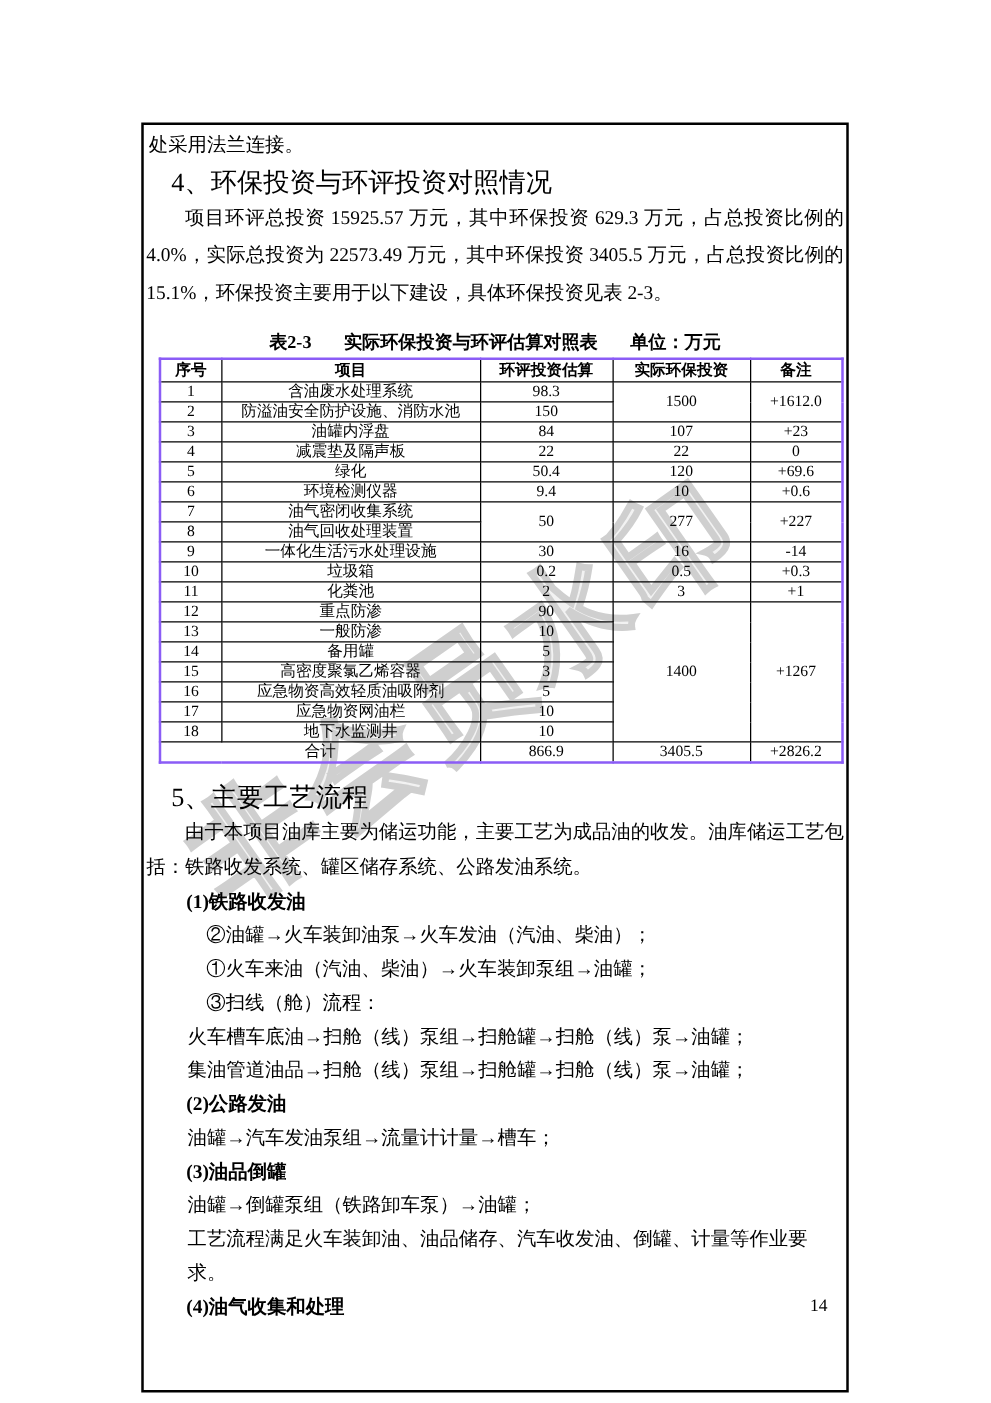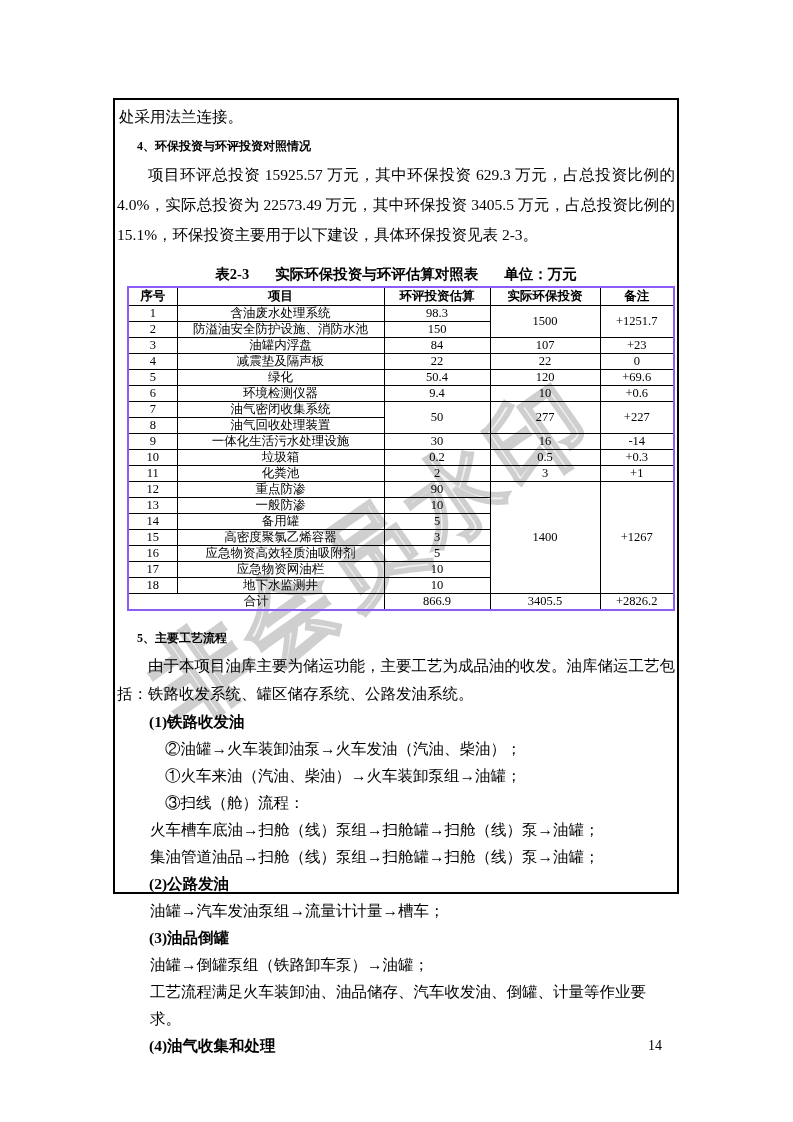--- a/index.html
+++ b/index.html
@@ -15,28 +15,28 @@
   .watermark {
     position:absolute; left:165px; top:635px; z-index:0;
     font-family:"Liberation Sans","DejaVu Sans",sans-serif;
     font-size:96px; font-weight:bold; letter-spacing:6px; white-space:nowrap;
     color:#f2f2f2; -webkit-text-stroke:2.5px #cfcfcf;
     transform:rotate(-35deg); transform-origin:0 50%;
     user-select:none; pointer-events:none;
   }
 
   .content-box {
-    position:absolute; left:113px; top:98px; width:566px; height:796px;
+    position:absolute; left:113px; top:98px; width:566px; height:1016px;
     border:2px solid #000; box-sizing:border-box; padding:4px 2px 0 2px;
     z-index:1; background:transparent;
   }
 
   .body-line { margin:0; padding-left:2px; font-size:15.5px; line-height:26px; }
 
-  .sec-head { margin:3px 0 0 20px; font-size:12px; line-height:27px; font-weight:bold; }
+  .sec-head { margin:3px 0 0 20px; font-size:21px; line-height:27px; font-weight:normal; }
   .sec-head.sec5 { margin-top:14px; }
 
   .para { margin:0; font-size:15.5px; text-align:justify; text-indent:2em; }
   .para.p4 { line-height:30px; }
   .para.p5 { line-height:28px; }
 
   .tbl-title {
     display:flex; justify-content:center; align-items:baseline; gap:26px;
     font-weight:bold; font-size:14.5px; line-height:20px; margin-top:14px;
   }
@@ -101,21 +101,21 @@
             <th>实际环保投资</th>
             <th>备注</th>
           </tr>
       </thead>
       <tbody id="tbody">
           <tr>
             <td>1</td>
             <td>含油废水处理系统</td>
             <td>98.3</td>
             <td rowspan="2">1500</td>
-            <td rowspan="2">+1251.7</td>
+            <td rowspan="2">+1612.0</td>
           </tr>
           <tr>
             <td>2</td>
             <td>防溢油安全防护设施、消防水池</td>
             <td>150</td>
           </tr>
           <tr>
             <td>3</td>
             <td>油罐内浮盘</td>
             <td>84</td>

